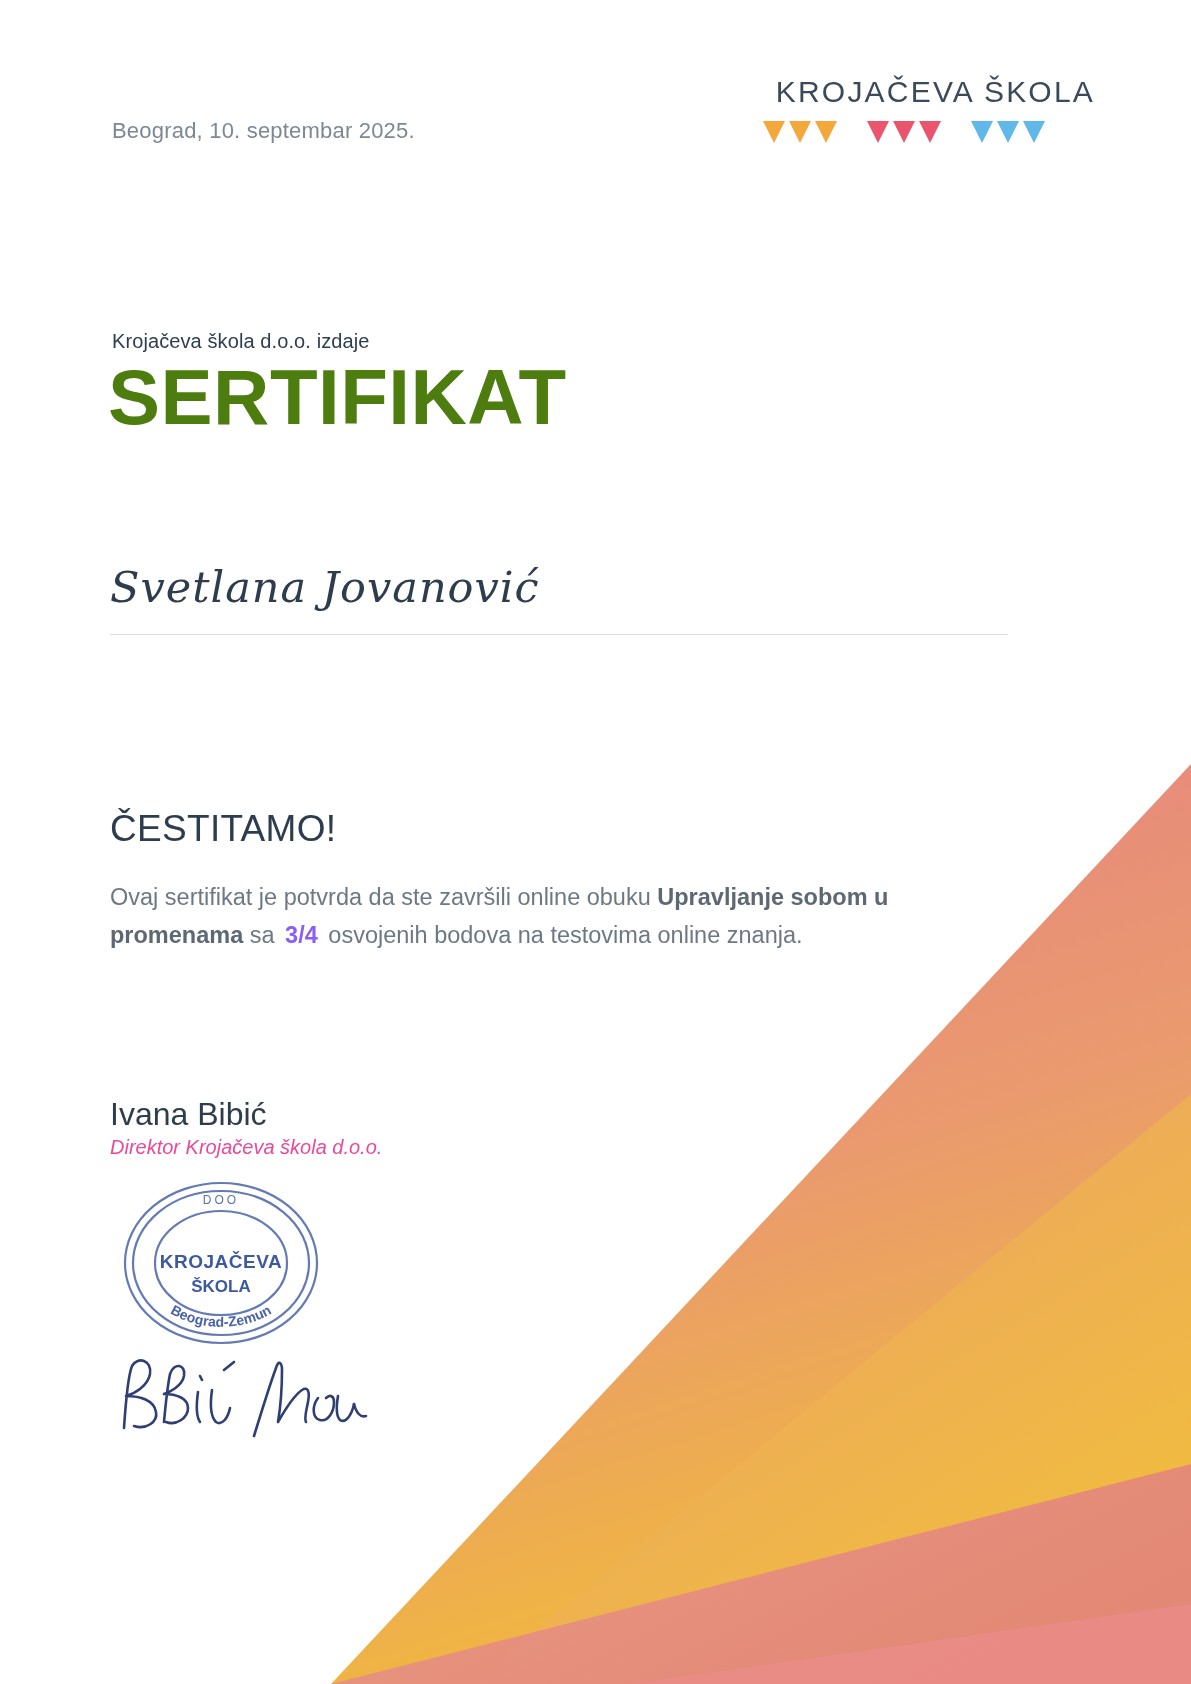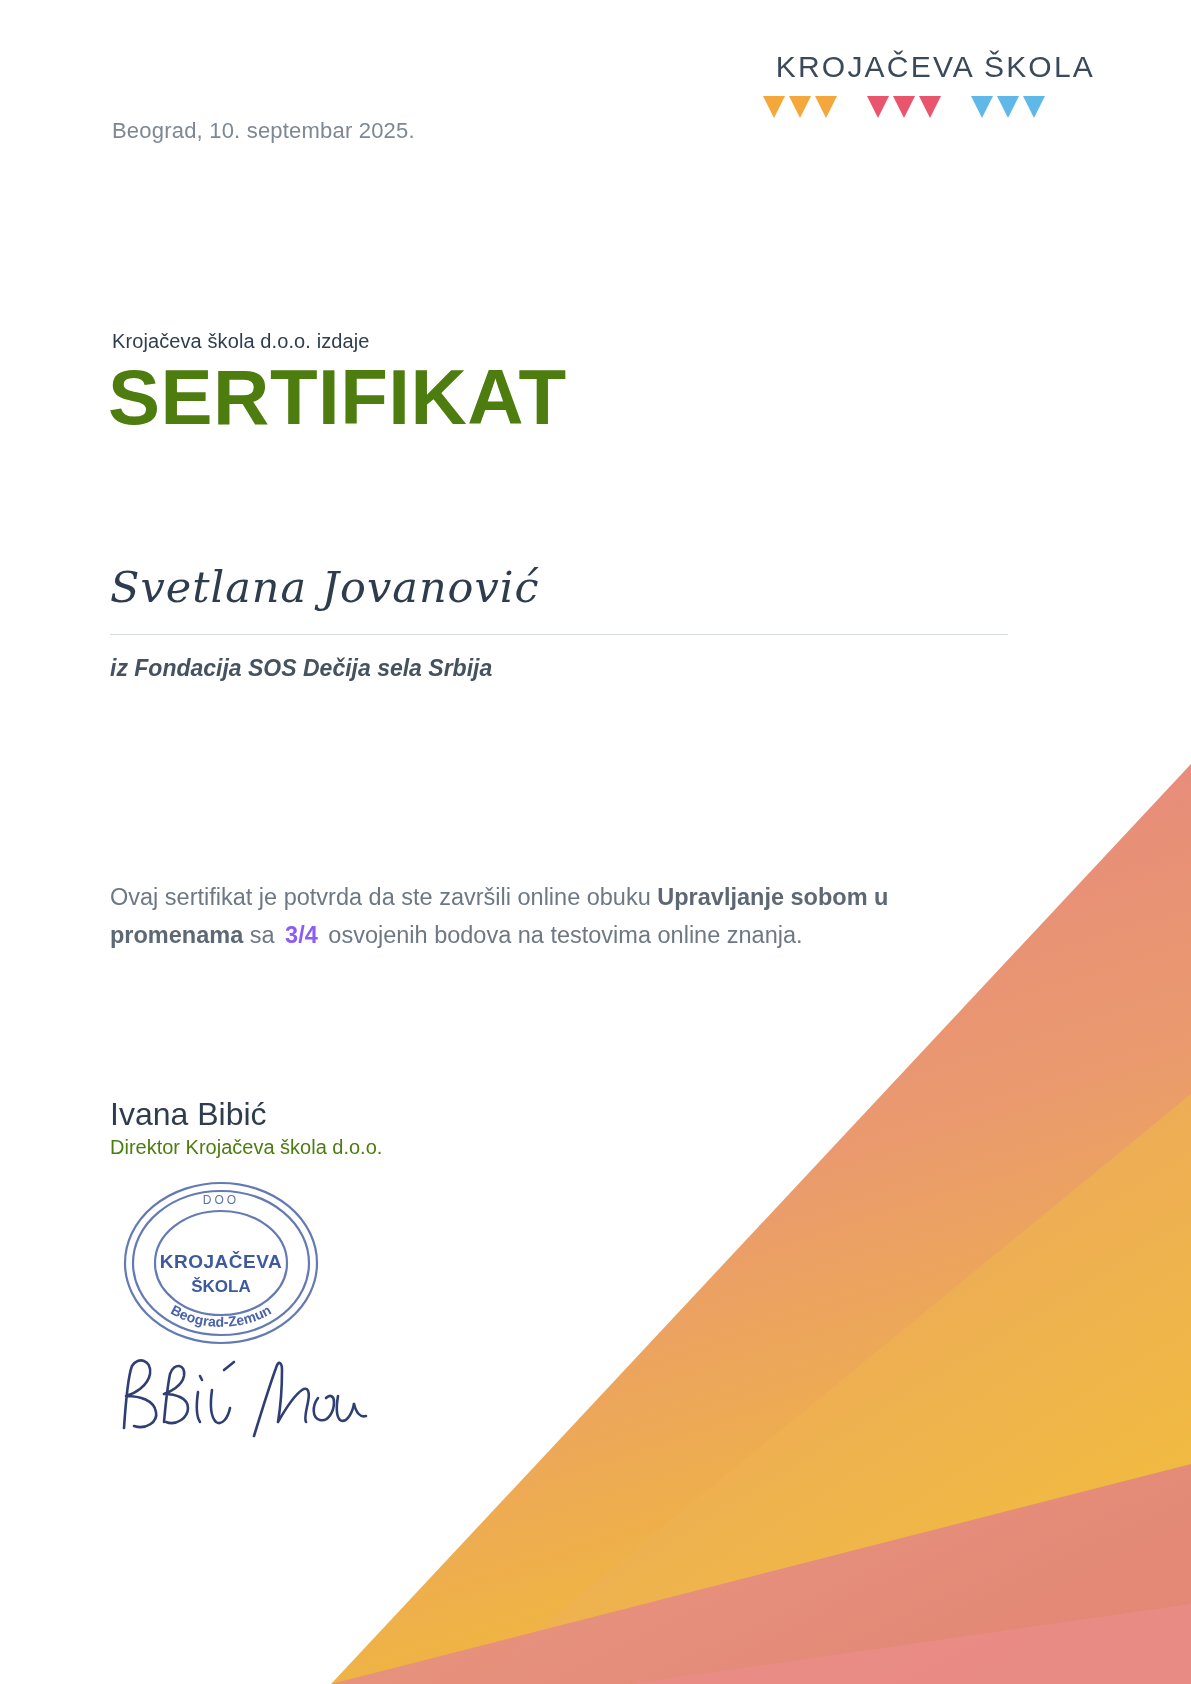--- a/index.html
+++ b/index.html
@@ -37,20 +37,21 @@
     width: 340px;
     text-align: right;
   }
   .logo-word {
     font-size: 30px;
     letter-spacing: 2.2px;
     color: #3a4a5a;
     font-weight: 400;
     line-height: 1;
     white-space: nowrap;
+    margin-top: 25px;
   }
   .logo-tri-row {
     margin-top: 12px;
     height: 26px;
     position: relative;
   }
 
   .date-line {
     position: absolute;
     top: 118px;
@@ -145,21 +146,22 @@
     top: 1096px;
     left: 110px;
     font-size: 32px;
     color: #2e3d4e;
   }
   .signer-role {
     position: absolute;
     top: 1136px;
     left: 110px;
     font-size: 20px;
-    color: #4d7c0f;
+    color: #ec4899;
+    font-style: italic;
   }
   .stamp {
     position: absolute;
     top: 1176px;
     left: 116px;
     width: 210px;
     height: 175px;
   }
   .signature {
     position: absolute;
@@ -217,22 +219,22 @@
     </div>
   </div>
 
   <div class="date-line">Beograd, 10. septembar 2025.</div>
 
   <div class="issuer">Krojačeva škola d.o.o. izdaje</div>
   <div class="cert-title">SERTIFIKAT</div>
 
   <div class="recipient-name">Svetlana  Jovanović</div>
   <div class="recipient-rule"></div>
-  <div class="recipient-org">iz Fondacija SOS Dečija sela Srbija</div>
-
+
+  <div class="congrats">ČESTITAMO!</div>
   <div class="body-text">
     <span>Ovaj sertifikat je potvrda da ste završili online obuku </span><b>Upravljanje sobom u promenama</b><span> sa </span><span class="score">3/4</span><span> osvojenih bodova na testovima online znanja.</span>
   </div>
 
   <div class="signer-name">Ivana Bibić</div>
   <div class="signer-role">Direktor Krojačeva škola d.o.o.</div>
 
   <svg class="stamp" viewBox="0 0 210 175">
     <g fill="none" stroke="#4a63a8" stroke-width="2.2" opacity="0.85">
       <ellipse cx="105" cy="87" rx="96" ry="80"></ellipse>

